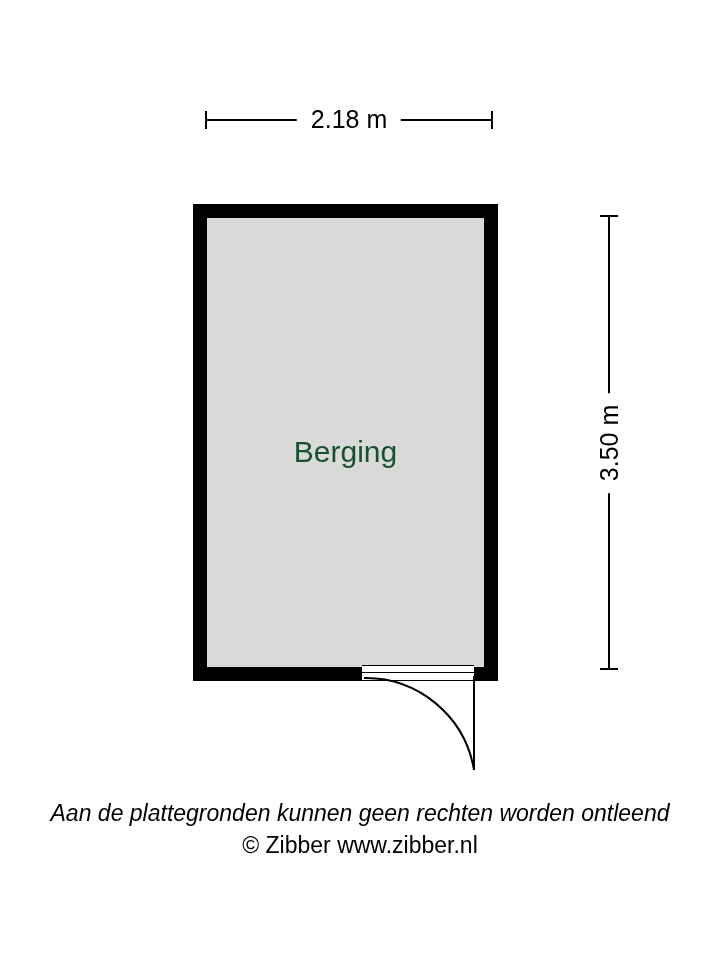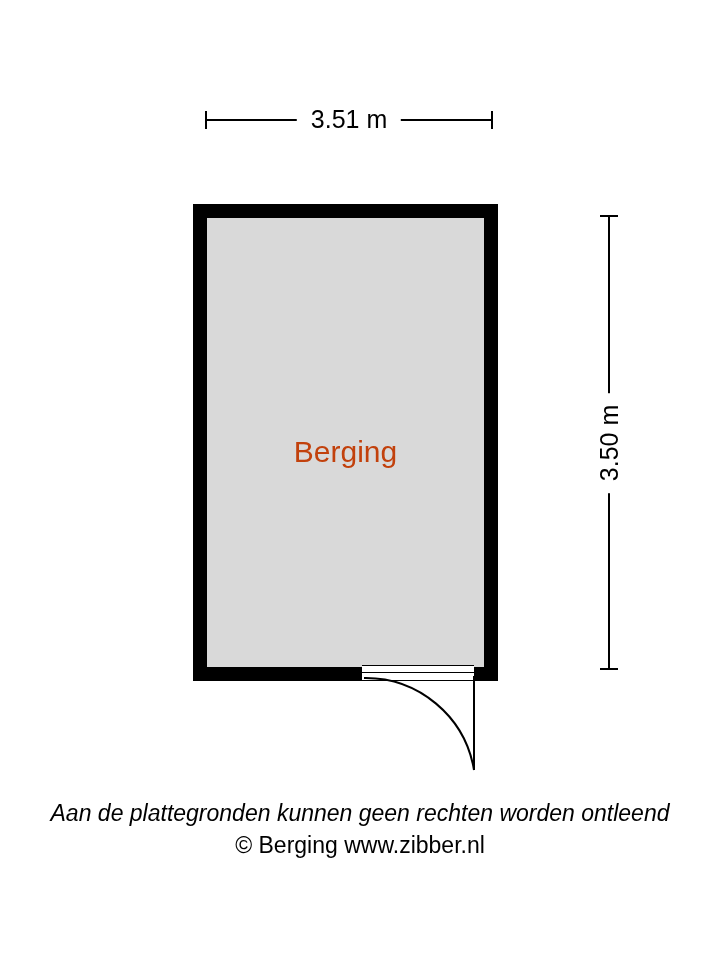--- a/index.html
+++ b/index.html
@@ -119,21 +119,21 @@
     background: #d9d9d9;
   }
   .room-label {
     position: absolute;
     left: 193px;
     top: 434px;
     width: 305px;
     text-align: center;
     font-size: 30px;
     line-height: 36px;
-    color: #c2410c;
+    color: #14532d;
   }
 
   
   .door-opening {
     position: absolute;
     left: 362px;
     top: 665px;
     width: 112px;
     height: 16px;
     background: #ffffff;
@@ -181,21 +181,21 @@
 </style>
 </head>
 <body>
 
 <div id="floorplan">
 
   <div class="dim-top">
     <div class="cap-l"></div>
     <div class="line"></div>
     <div class="cap-r"></div>
-    <div class="label">3.51 m</div>
+    <div class="label">2.18 m</div>
   </div>
 
   <div class="dim-right">
     <div class="cap-t"></div>
     <div class="line"></div>
     <div class="cap-b"></div>
     <div class="label">3.50 m</div>
   </div>
 
   <div class="room">
@@ -207,14 +207,14 @@
   <div class="door-opening"></div>
   <svg class="door-swing" viewBox="0 0 116 96" xmlns="http://www.w3.org/2000/svg">
     <path d="M 114 0 L 114 94" stroke="#000000" stroke-width="2" fill="none"></path>
     <path d="M 114 94 A 110 110 0 0 0 4 2" stroke="#000000" stroke-width="2" fill="none"></path>
   </svg>
 
 </div>
 
 <div class="footer">
   <div class="line1">Aan de plattegronden kunnen geen rechten worden ontleend</div>
-  <div class="line2">© Berging www.zibber.nl</div>
+  <div class="line2">© Zibber www.zibber.nl</div>
 </div>
 
 </body></html>

